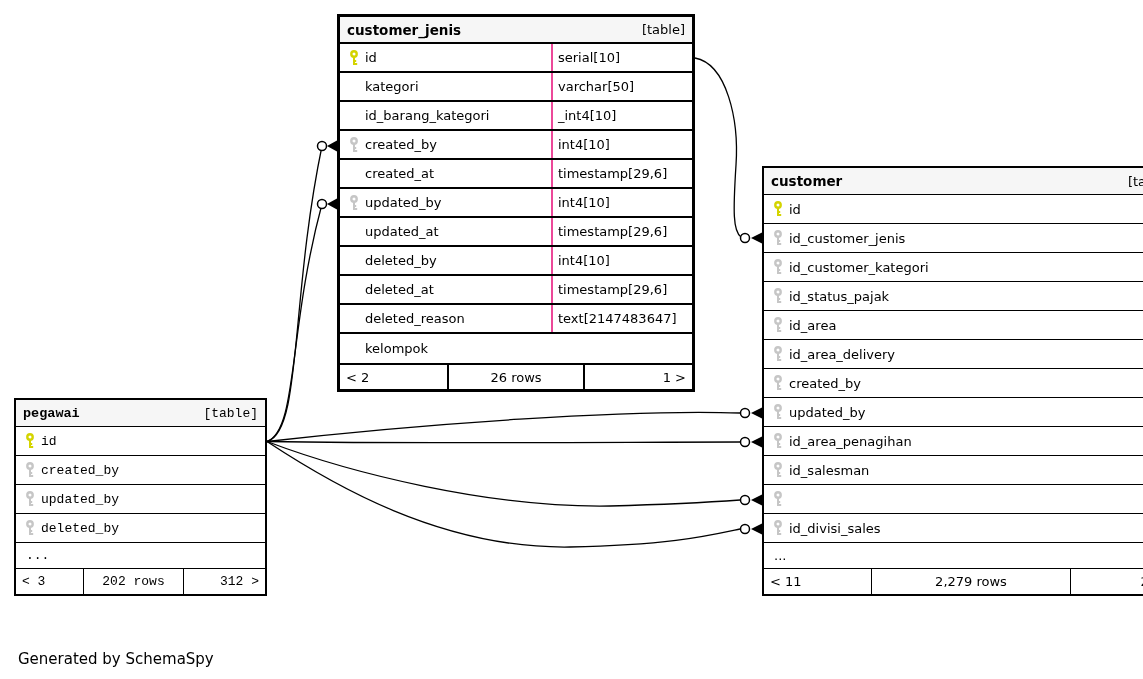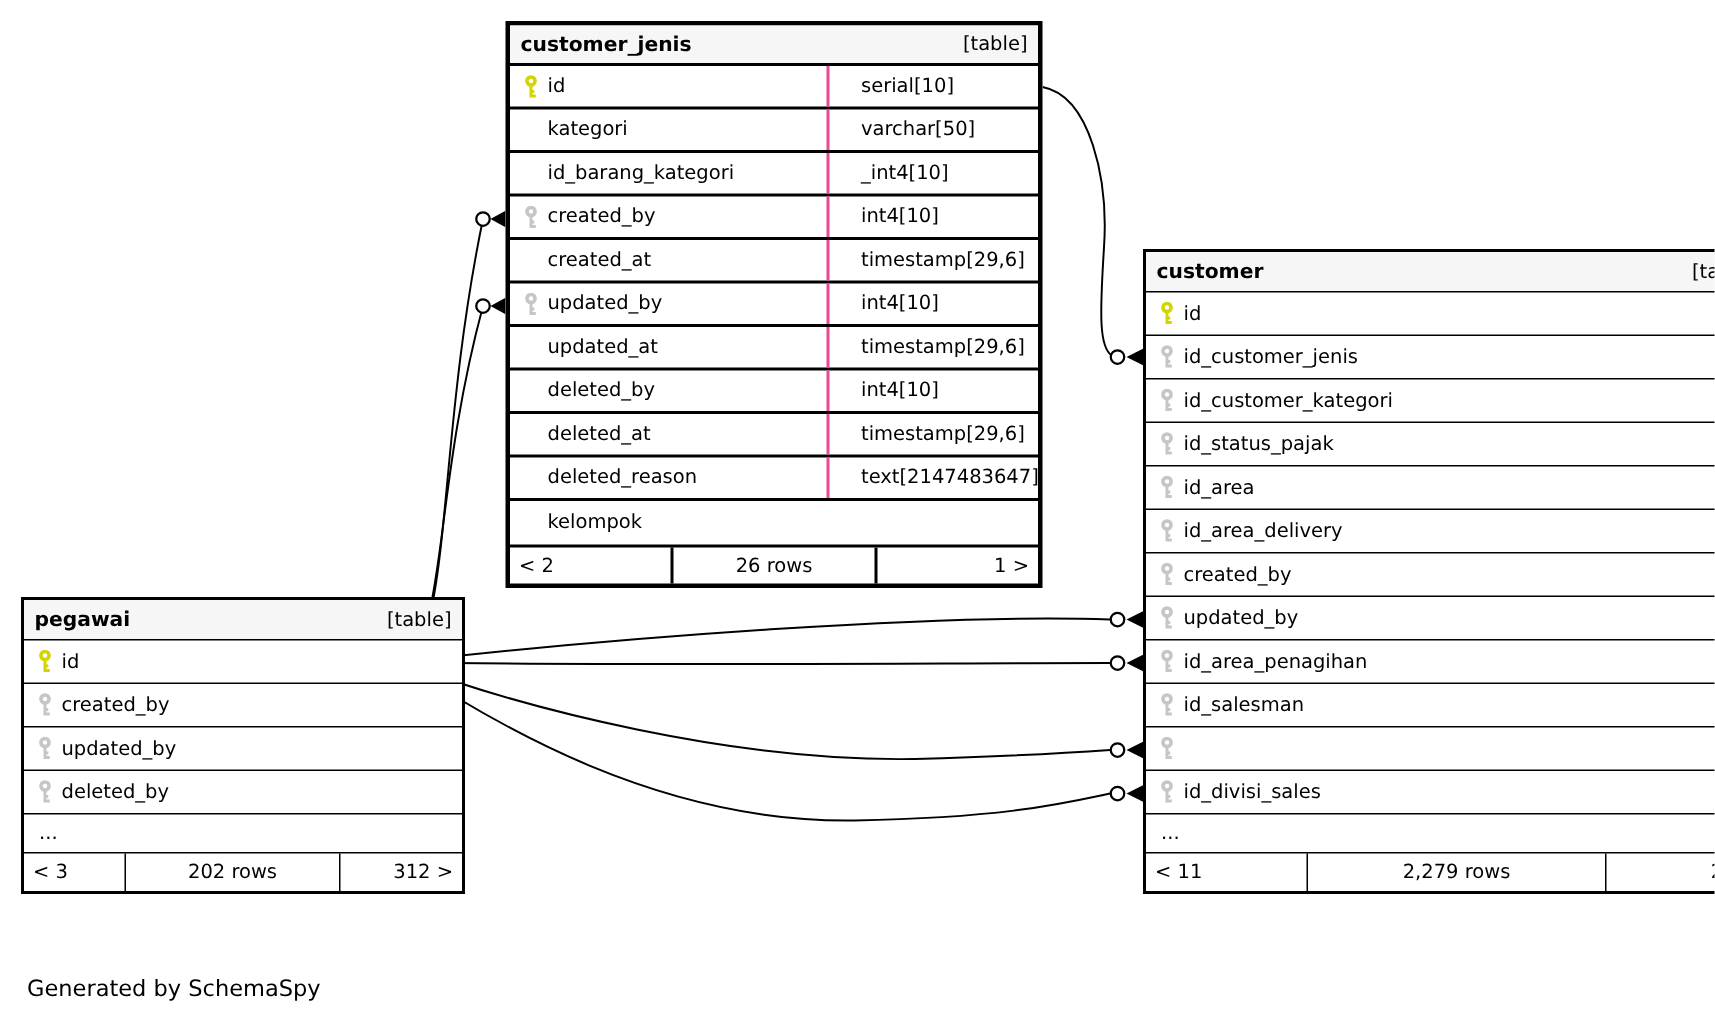--- a/index.html
+++ b/index.html
@@ -14,36 +14,36 @@
                 background:#f6f6f6; height:27px; padding:0 7px; border-bottom:1px solid #000; }
   .tbl.main .tbl-header { border-bottom-width:2px; }
   .tbl-title { font-weight:bold; font-size:13.5px; }
   .tbl-badge { font-size:13px; }
   .row { display:flex; align-items:center; height:29px; border-bottom:1px solid #000; }
   .tbl.main .row { border-bottom-width:2px; }
   .row:last-child { border-bottom:none; }
   .row .slot { width:16px; margin-left:6px; display:flex; align-items:center; justify-content:center; flex:none; }
   .row .colname { flex:1; padding-left:3px; white-space:nowrap; overflow:hidden; }
   .row .coltype { width:141px; flex:none; align-self:stretch; display:flex; align-items:center;
-                  padding-left:21px; border-left:3px solid #ec4899; white-space:nowrap; }
+                  padding-left:5px; border-left:3px solid #ec4899; white-space:nowrap; }
   .tbl.main .row .coltype { border-left-width:2px; }
   .row.ellipsis { height:25px; padding-left:7px; }
   .tbl-footer { display:flex; align-items:stretch; height:26px; border-top:1px solid #000; font-size:13px; }
   .tbl.main .tbl-footer { border-top-width:2px; }
   .tbl-footer > div { display:flex; align-items:center; }
   .tbl-footer .fl { padding-left:6px; }
   .tbl-footer .fc { flex:1; justify-content:center; border-left:1px solid #000; border-right:1px solid #000; }
   .tbl.main .tbl-footer .fc { border-left-width:2px; border-right-width:2px; }
   .tbl-footer .fr { justify-content:flex-end; padding-right:6px; }
 
   #tbl-customer_jenis { left:337px; top:14px; width:358px; }
   #tbl-customer_jenis .fl { width:107px; } #tbl-customer_jenis .fr { width:107px; }
   #tbl-customer { left:762px; top:166px; width:418px; }
   #tbl-customer .fl { width:107px; } #tbl-customer .fr { width:107px; }
-  #tbl-pegawai { left:14px; top:398px; width:296px; }
+  #tbl-pegawai { left:14px; top:398px; width:253px;font-family:Liberation Mono, monospace; }
   #tbl-pegawai .fl { width:67px; } #tbl-pegawai .fr { width:81px; }
 
   #credit { position:absolute; left:18px; top:650px; font-size:15px; z-index:2; }
 </style>
 </head>
 <body>
 
 <div id="canvas">
 
   <svg id="edges" width="1143" height="679" viewBox="0 0 1143 679" fill="none" stroke="#000" stroke-width="1.3">

